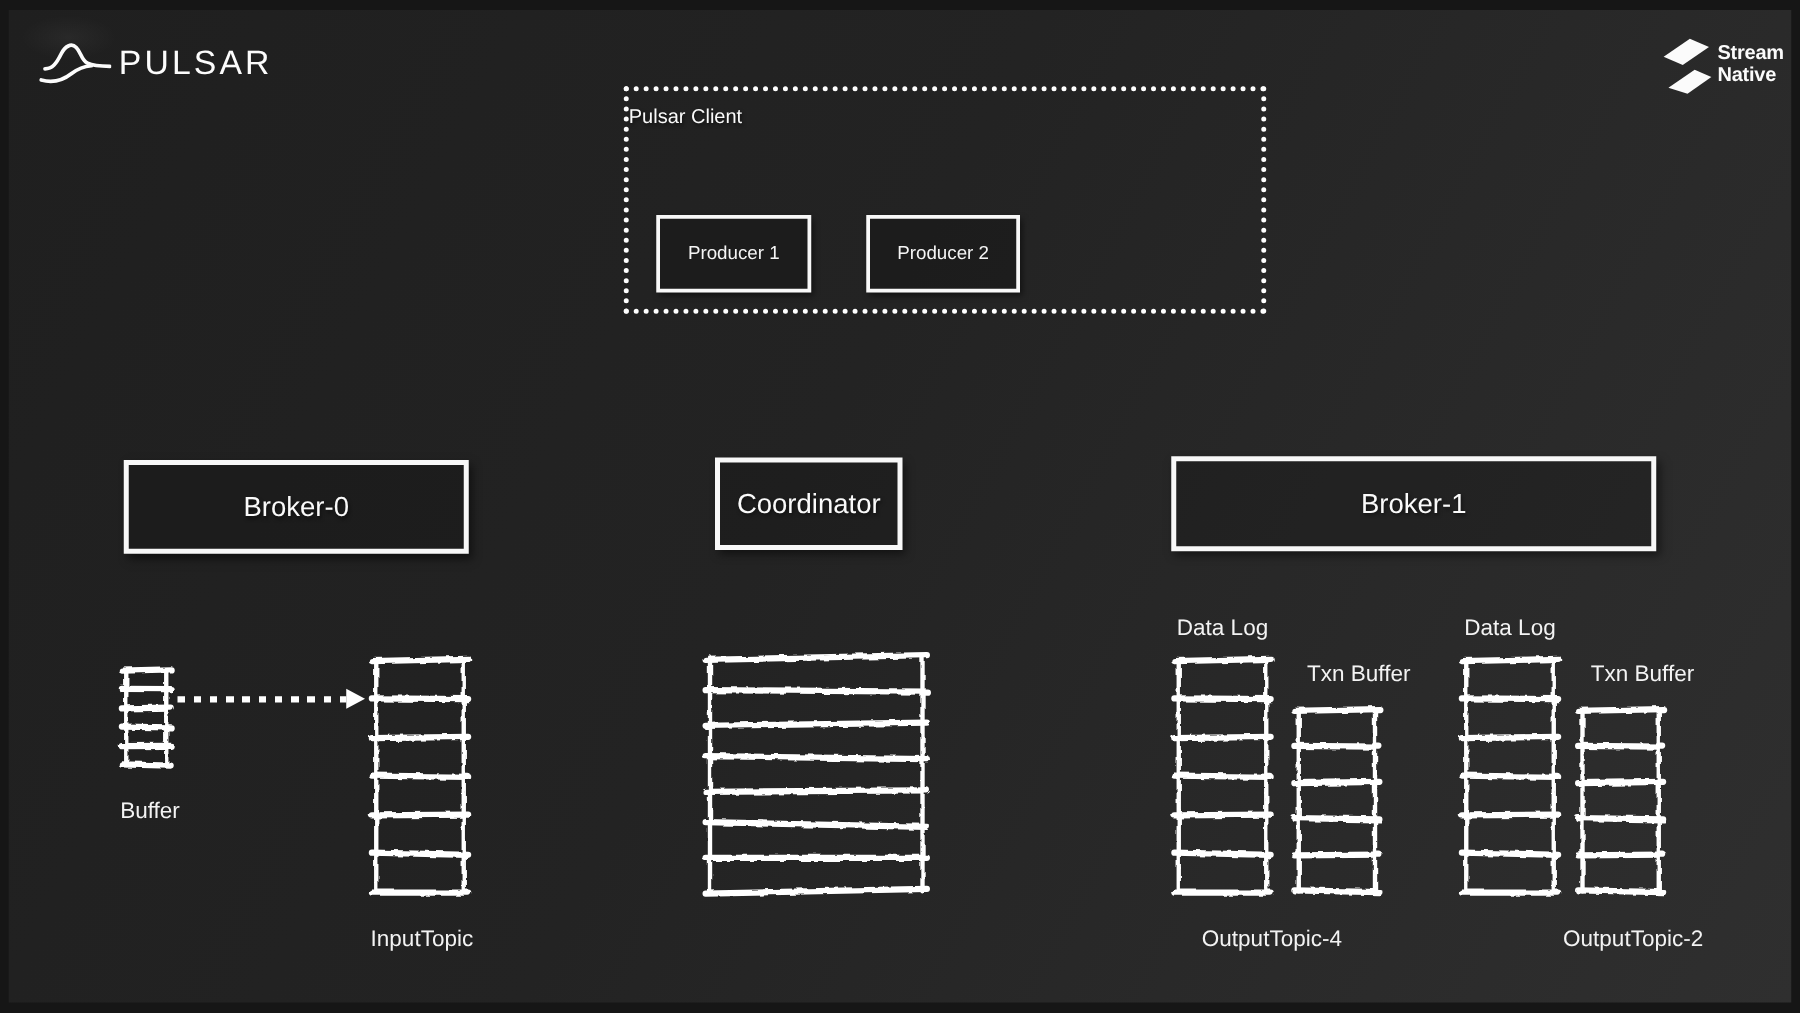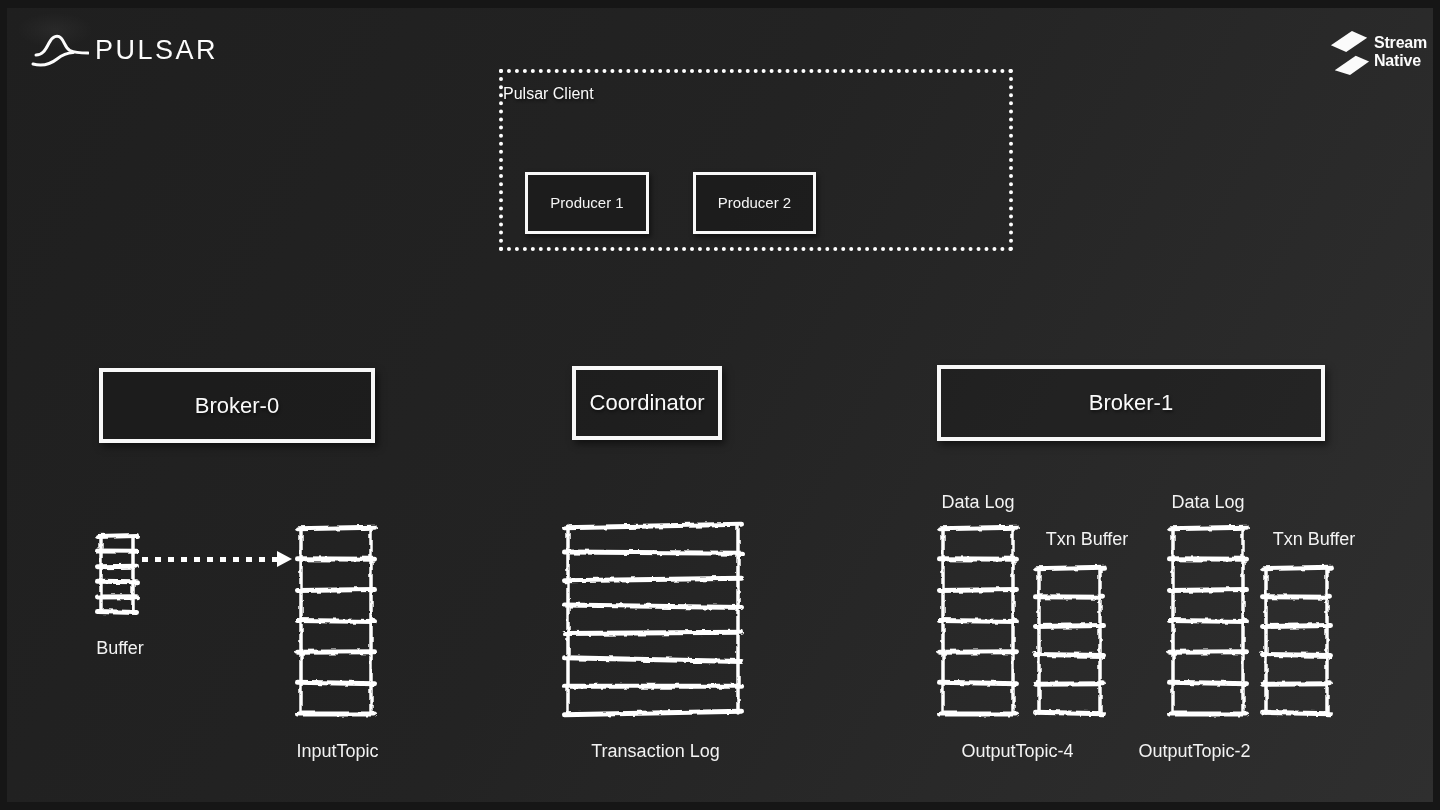--- a/index.html
+++ b/index.html
@@ -55,21 +55,21 @@
   
   .lbl{position:absolute;font-size:18px;color:#f3f3f3;text-align:center;}
   #lbl-cursor{left:58px;top:630px;width:110px;}
   #lbl-inputtopic{left:253px;top:733px;width:155px;}
   #lbl-txlog{left:536px;top:733px;width:225px;}
   #lbl-out1-datalog{left:921px;top:484px;width:100px;}
   #lbl-out1-txn{left:1019px;top:521px;width:122px;}
   #lbl-out1{left:928px;top:733px;width:165px;}
   #lbl-out2-datalog{left:1151px;top:484px;width:100px;}
   #lbl-out2-txn{left:1246px;top:521px;width:122px;}
-  #lbl-out2{left:1105px;top:733px;width:165px;}
+  #lbl-out2{left:1217px;top:733px;width:165px;}
 
   
   .arrow-line{position:absolute;left:135px;top:549px;width:135px;height:5px;
     background:repeating-linear-gradient(90deg,#ffffff 0 6px,transparent 6px 13px);}
   .arrow-head{position:absolute;left:270px;top:543px;width:0;height:0;
     border-left:15px solid #ffffff;border-top:8px solid transparent;border-bottom:8px solid transparent;}
 </style>
 </head>
 <body>
 
@@ -158,21 +158,20 @@
         <line x1="0.5" y1="4" x2="177.5" y2="4" stroke-width="5" transform="rotate(-1.2000000000000002 89 4)"></line>
         <line x1="0.5" y1="30.714285714285715" x2="177.5" y2="30.714285714285715" stroke-width="5" transform="rotate(0.4 89 30.714285714285715)"></line>
         <line x1="0.5" y1="57.42857142857143" x2="177.5" y2="57.42857142857143" stroke-width="5" transform="rotate(-0.8 89 57.42857142857143)"></line>
         <line x1="0.5" y1="84.14285714285714" x2="177.5" y2="84.14285714285714" stroke-width="5" transform="rotate(0.8 89 84.14285714285714)"></line>
         <line x1="0.5" y1="110.85714285714286" x2="177.5" y2="110.85714285714286" stroke-width="5" transform="rotate(-0.4 89 110.85714285714286)"></line>
         <line x1="0.5" y1="137.57142857142858" x2="177.5" y2="137.57142857142858" stroke-width="5" transform="rotate(1.2000000000000002 89 137.57142857142858)"></line>
         <line x1="0.5" y1="164.28571428571428" x2="177.5" y2="164.28571428571428" stroke-width="5" transform="rotate(0 89 164.28571428571428)"></line>
         <line x1="0.5" y1="191" x2="177.5" y2="191" stroke-width="5" transform="rotate(-1.2000000000000002 89 191)"></line>
       </g>
     </svg>
-  <div class="lbl" id="lbl-txlog">Transaction Log</div>
 
   <div class="lbl" id="lbl-out1-datalog">Data Log</div>
   <svg class="stack" id="stk-out1-data" width="78" height="194">
       <g filter="url(#rough)" stroke="#ffffff" stroke-linecap="round" fill="none">
         <line x1="4" y1="4" x2="4" y2="190" stroke-width="3.5"></line>
         <line x1="74" y1="4" x2="74" y2="190" stroke-width="3.5"></line>
         <line x1="0.5" y1="4" x2="77.5" y2="4" stroke-width="5" transform="rotate(-1.2000000000000002 39 4)"></line>
         <line x1="0.5" y1="35" x2="77.5" y2="35" stroke-width="5" transform="rotate(0.4 39 35)"></line>
         <line x1="0.5" y1="66" x2="77.5" y2="66" stroke-width="5" transform="rotate(-0.8 39 66)"></line>
         <line x1="0.5" y1="97" x2="77.5" y2="97" stroke-width="5" transform="rotate(0.8 39 97)"></line>

